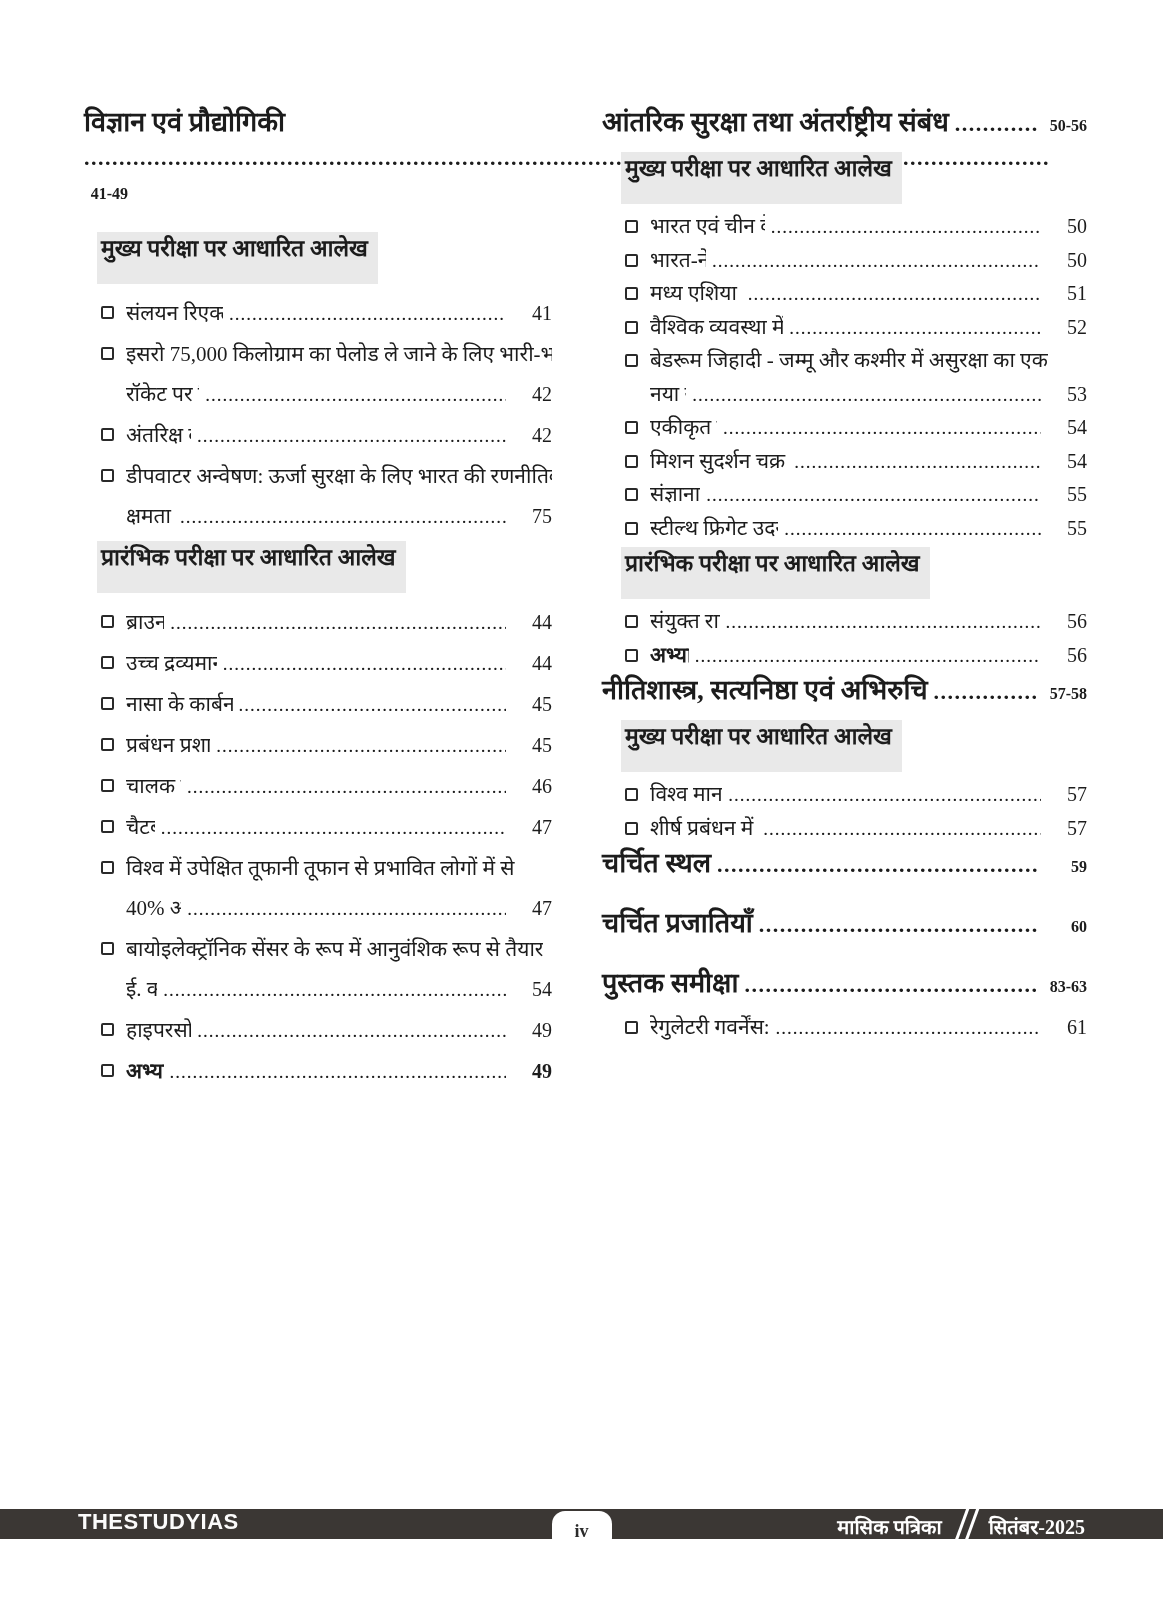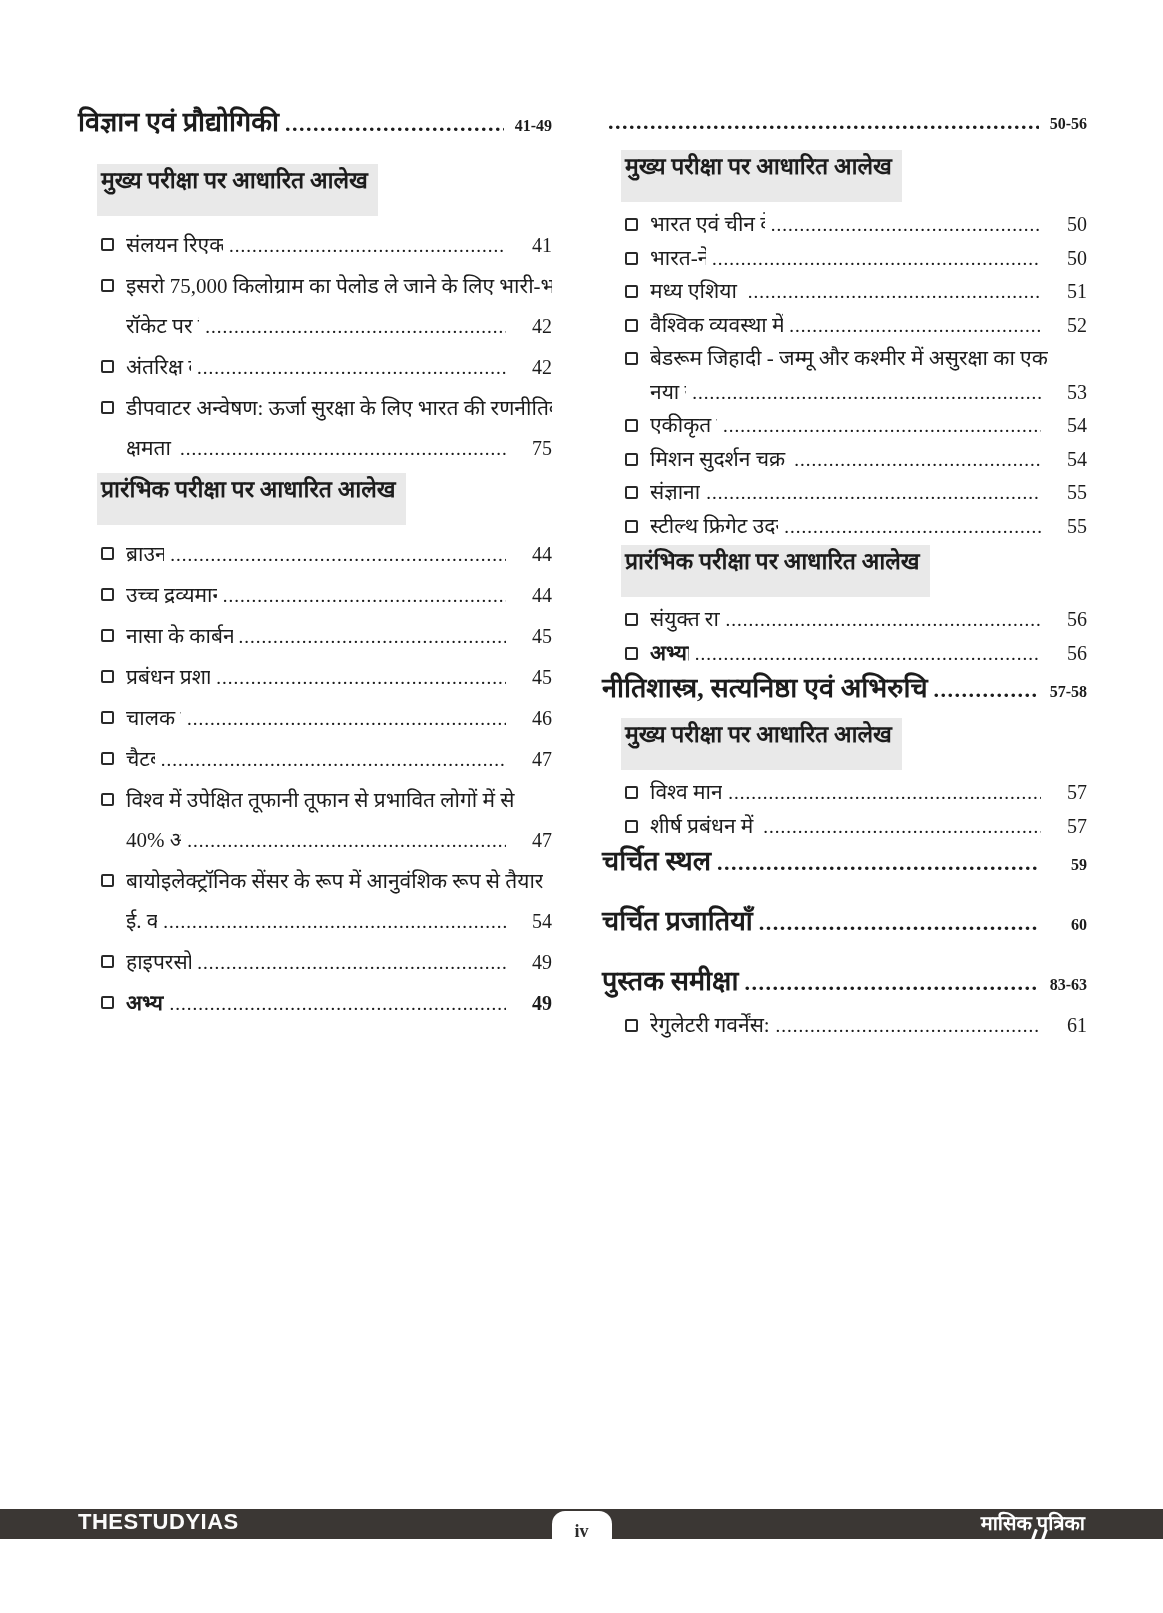--- a/index.html
+++ b/index.html
@@ -35,21 +35,21 @@
     flex:1 1 auto; overflow:hidden; white-space:nowrap;
     letter-spacing:1.5px; margin:0 4px 0 6px;
   }
   .leader::after {
     content:"..........................................................................................................................................";
   }
   .section-head .leader { font-size:22px; }
   .sec-pages {
     font-size:16px; white-space:nowrap; text-align:right; min-width:44px;
   }
-  .col-0 .section-head { margin-bottom:16px; }
+  .col-0 .section-head { margin-bottom:16px;flex-direction:column; }
   .col-1 .section-head { margin-bottom:6px; }
 
   
   .subheader {
     align-self:flex-start;
     margin-left:19px;
     font-weight:bold; font-size:23px; line-height:30px;
     background:#e9e9e9;
     padding:2px 10px 20px 4px;
   }
@@ -98,21 +98,20 @@
     width:60px; height:40px; border-radius:13px;
     background:#ffffff;
     display:flex; align-items:center; justify-content:center;
     font-size:18px; font-weight:bold; color:#2b2b2b;
   }
   .footer-right {
     position:absolute; right:78px; top:0; height:34px;
     display:flex; align-items:center;
     color:#ffffff; font-weight:bold; font-size:20px;
     white-space:nowrap;
-    flex-direction:column;
   }
   .slashes {
     display:flex; gap:7px;
     margin:0 16px 0 18px;
     align-items:center;
     height:30px;
     overflow:visible;
   }
   .slash {
     width:3px; height:46px; background:#ffffff;
@@ -296,20 +295,21 @@
       <div class="line line-last">
         <span class="txt">अभ्यास प्रश्न</span>
         <span class="leader"></span>
         <span class="pg">49</span>
       </div>
     </div>
   </div>
       </div>
     <div class="col col-1">
         <div class="section-head">
+    <span class="sec-title">आंतरिक सुरक्षा तथा अंतर्राष्ट्रीय संबंध</span>
     <span class="leader"></span>
     <span class="sec-pages">50-56</span>
   </div>
         <div class="subheader">
     <span class="subhead-text">मुख्य परीक्षा पर आधारित आलेख</span>
   </div>
         <div class="item">
     <span class="bullet"></span>
     <div class="item-body">
 

